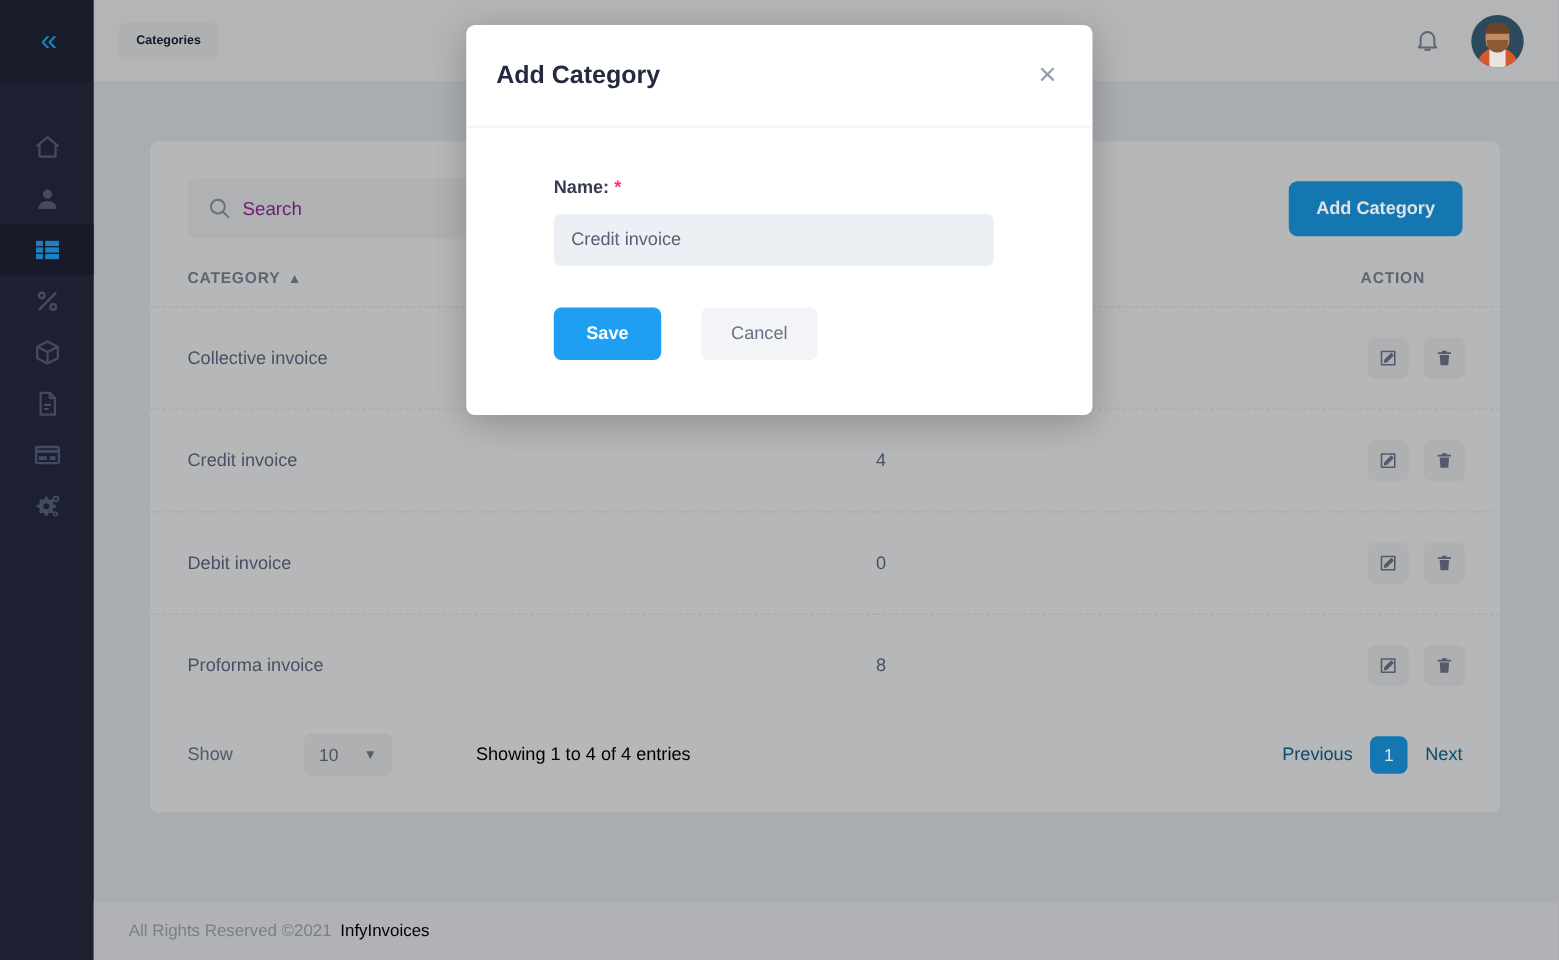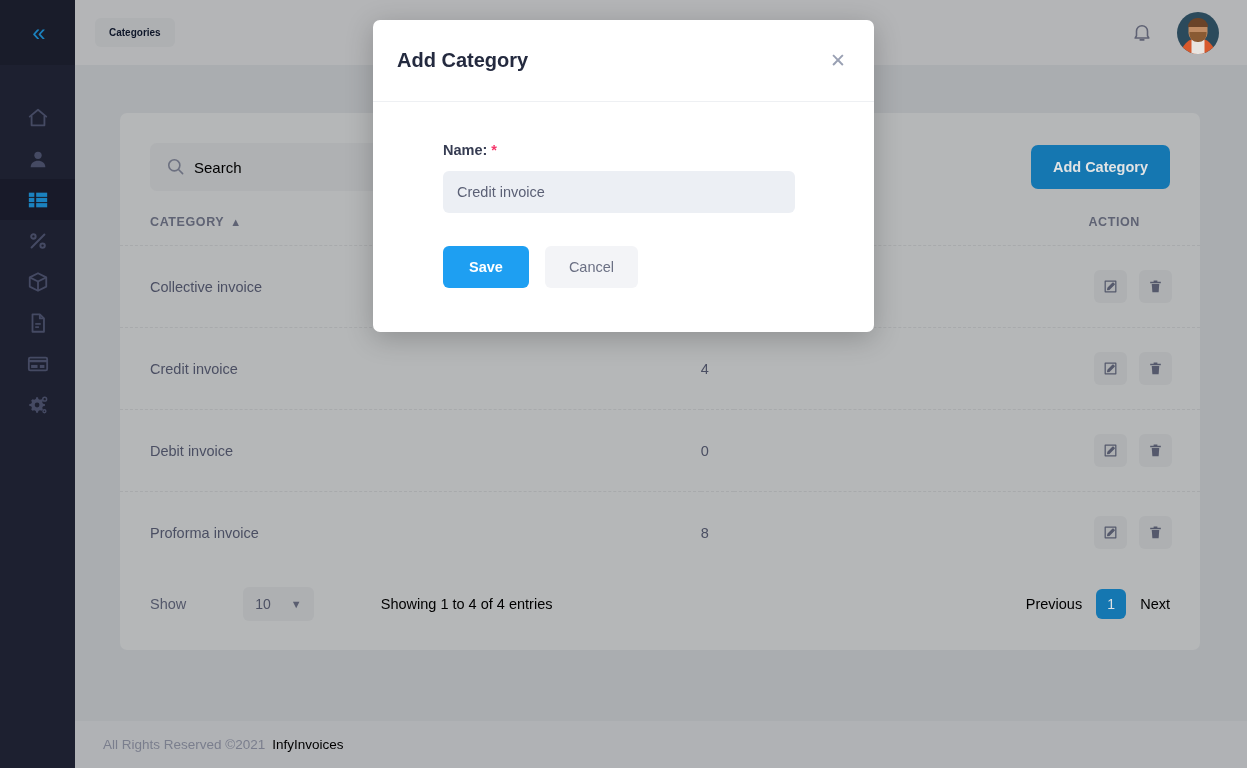--- a/index.html
+++ b/index.html
@@ -78,21 +78,21 @@
   .card-top { display: flex; align-items: center; padding: 30px 30px 0 30px; }
   .search-wrap {
     position: relative; width: 320px; height: 48px;
     background: #afb1b3; border-radius: 7px; display: flex; align-items: center;
     padding-left: 44px;
   }
   .search-ico {
     position: absolute; left: 16px; top: 14px; width: 19px; height: 19px; color: #6c7080;
   }
   .search-ico svg { width: 100%; height: 100%; display: block; }
-  .search-ph { color: #000000; font-size: 15px; }
+  .search-ph { color: #701a75; font-size: 15px; }
   .add-btn {
     margin-left: auto; background: #1577b1; color: #e0e3e4; border: none;
     font-family: inherit; font-size: 14.5px; font-weight: 700;
     padding: 14px 22px; border-radius: 7px; cursor: pointer;
   }
 
   
   table { width: 100%; border-collapse: collapse; margin-top: 24px; }
   th {
     text-align: left; font-size: 12.5px; font-weight: 700; letter-spacing: .6px;
@@ -120,21 +120,21 @@
   }
   .show-label { font-size: 14.5px; color: #53576a; margin-right: 12px; }
   .show-select {
     display: flex; align-items: center; gap: 20px;
     background: #aeb0b2; border-radius: 6px; padding: 9px 12px;
     font-size: 14px; color: #4d5164; cursor: pointer;
   }
   .chev { font-size: 11px; color: #5a5e70; }
   .showing { font-size: 14.5px; color: #000000; margin-left: 22px; }
   .pager { margin-left: auto; display: flex; align-items: center; gap: 14px; }
-  .pg-link { font-size: 14.5px; color: #000000; cursor: pointer; }
+  .pg-link { font-size: 14.5px; color: #0c4a6e; cursor: pointer; }
   .pg-num {
     width: 30px; height: 30px; border-radius: 6px; background: #1577b1;
     color: #dfe2e4; font-size: 14px; display: flex; align-items: center;
     justify-content: center; cursor: pointer;
   }
 
   
   .page-footer {
     position: absolute; left: 0; right: 0; bottom: 0; height: 47px;
     background: #b0b2b5; display: flex; align-items: center; padding-left: 28px;
@@ -159,21 +159,21 @@
     cursor: pointer; background: none; border: none; font-family: inherit;
   }
   .modal-body { padding: 40px 70px 44px 70px; }
   .field-label { font-size: 14.5px; font-weight: 700; color: #363c52; }
   .req { color: #f5366a; }
   .text-input {
     display: block; width: 352px; height: 42px; margin-top: 13px;
     background: #eceff4; border: none; border-radius: 6px;
     padding: 0 14px; font-family: inherit; font-size: 14.5px; color: #5b6075;
   }
-  .btn-row { margin-top: 33px; display: flex; gap: 16px; }
+  .btn-row { margin-top: 33px; display: flex; gap: 32px; }
   .save-btn {
     background: #1e9ff2; color: #ffffff; border: none; font-family: inherit;
     font-size: 14.5px; font-weight: 700; padding: 13px 26px; border-radius: 6px;
     cursor: pointer;
   }
   .cancel-btn {
     background: #f3f4f7; color: #6b7084; border: none; font-family: inherit;
     font-size: 14.5px; padding: 13px 24px; border-radius: 6px; cursor: pointer;
   }
 </style>

